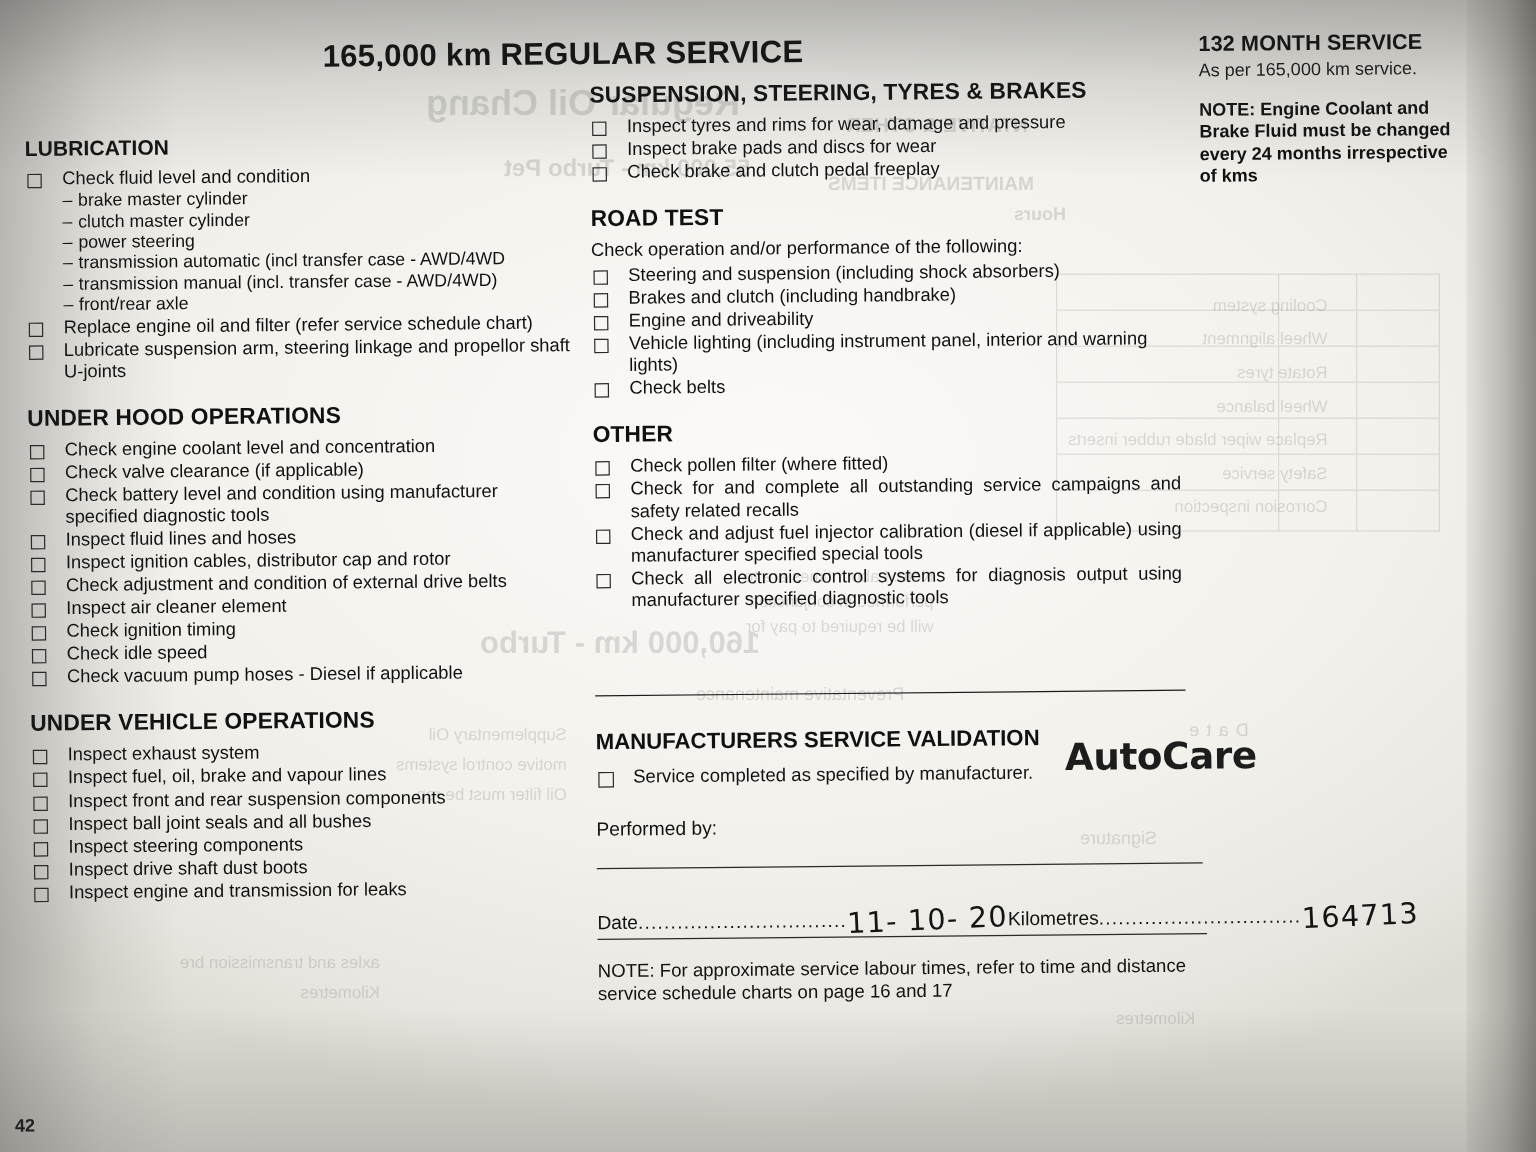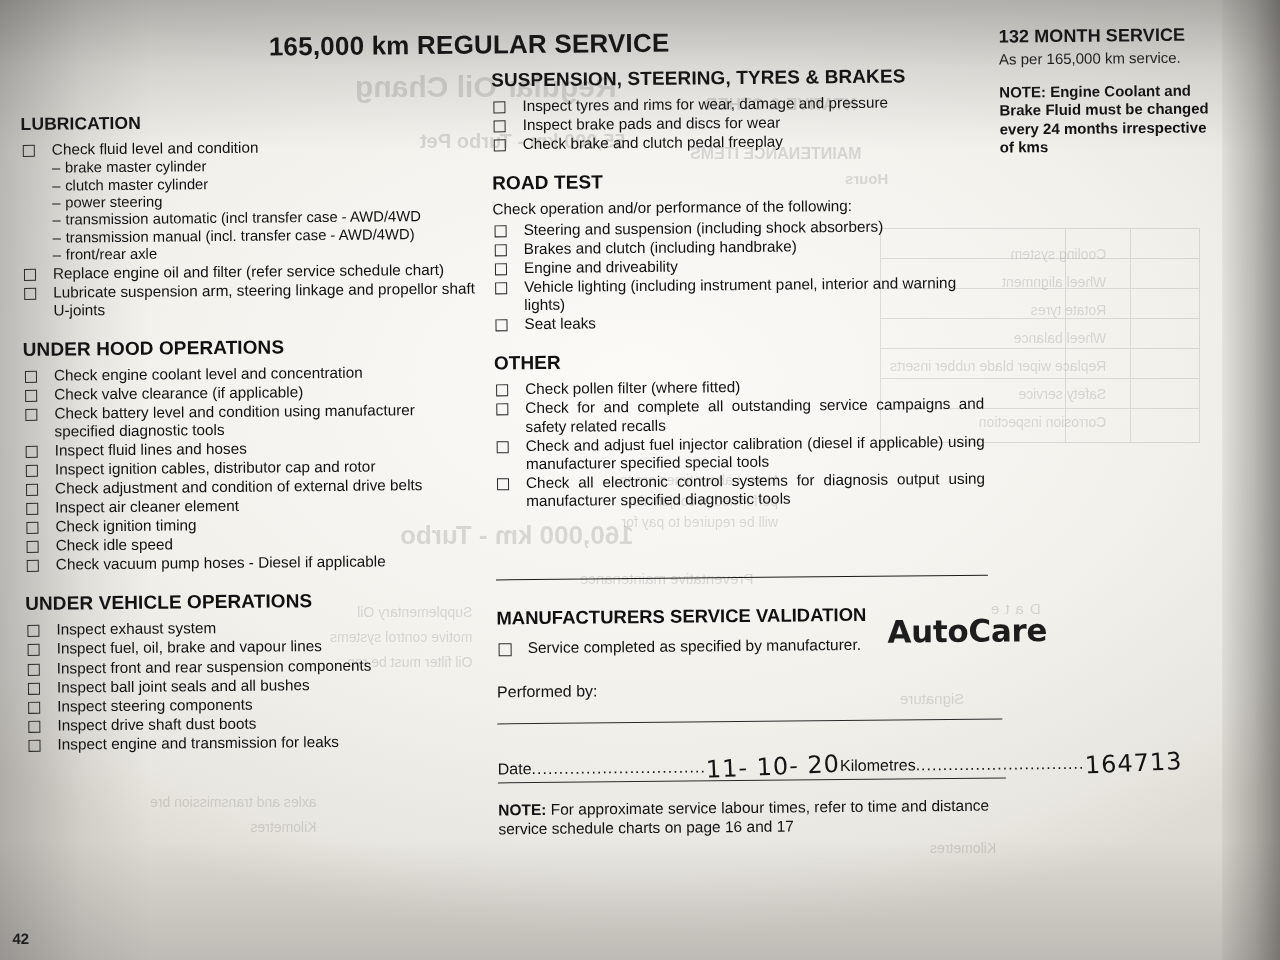--- a/index.html
+++ b/index.html
@@ -232,21 +232,21 @@
     border-top: 1.4px solid #2a2a2a;
   }
   .foot-note {
     position: absolute;
     left: 495px;
     top: 800px;
     width: 500px;
     font-size: 15.5px;
     line-height: 1.22;
   }
-  .foot-note b { font-weight: bold; }
+  .foot-note b { font-weight: normal; }
   .logo {
     position: absolute;
     left: 886px;
     top: 616px;
     font-size: 31px;
     font-weight: bold;
     color: #1d1d1d;
     letter-spacing: -0.3px;
     font-family: "DejaVu Sans", sans-serif;
   }
@@ -397,21 +397,21 @@
       </ul>
 
       <div class="sec-gap"></div>
       <h2 class="sec big">ROAD TEST</h2>
       <p class="lead">Check operation and/or performance of the following:</p>
       <ul class="items">
         <li><span class="box"></span><span>Steering and suspension (including shock absorbers)</span></li>
         <li><span class="box"></span><span>Brakes and clutch (including handbrake)</span></li>
         <li><span class="box"></span><span>Engine and driveability</span></li>
         <li><span class="box"></span><span>Vehicle lighting (including instrument panel, interior and warning lights)</span></li>
-        <li><span class="box"></span><span>Seat leaks</span></li>
+        <li><span class="box"></span><span>Check belts</span></li>
       </ul>
 
       <div class="sec-gap"></div>
       <h2 class="sec big">OTHER</h2>
       <ul class="items">
         <li><span class="box"></span><span>Check pollen filter (where fitted)</span></li>
         <li class="justify"><span class="box"></span><span>Check for and complete all outstanding service campaigns and safety related recalls</span></li>
         <li class="justify"><span class="box"></span><span>Check and adjust fuel injector calibration (diesel if applicable) using manufacturer specified special tools</span></li>
         <li class="justify"><span class="box"></span><span>Check all electronic control systems for diagnosis output using manufacturer specified diagnostic tools</span></li>
       </ul>

